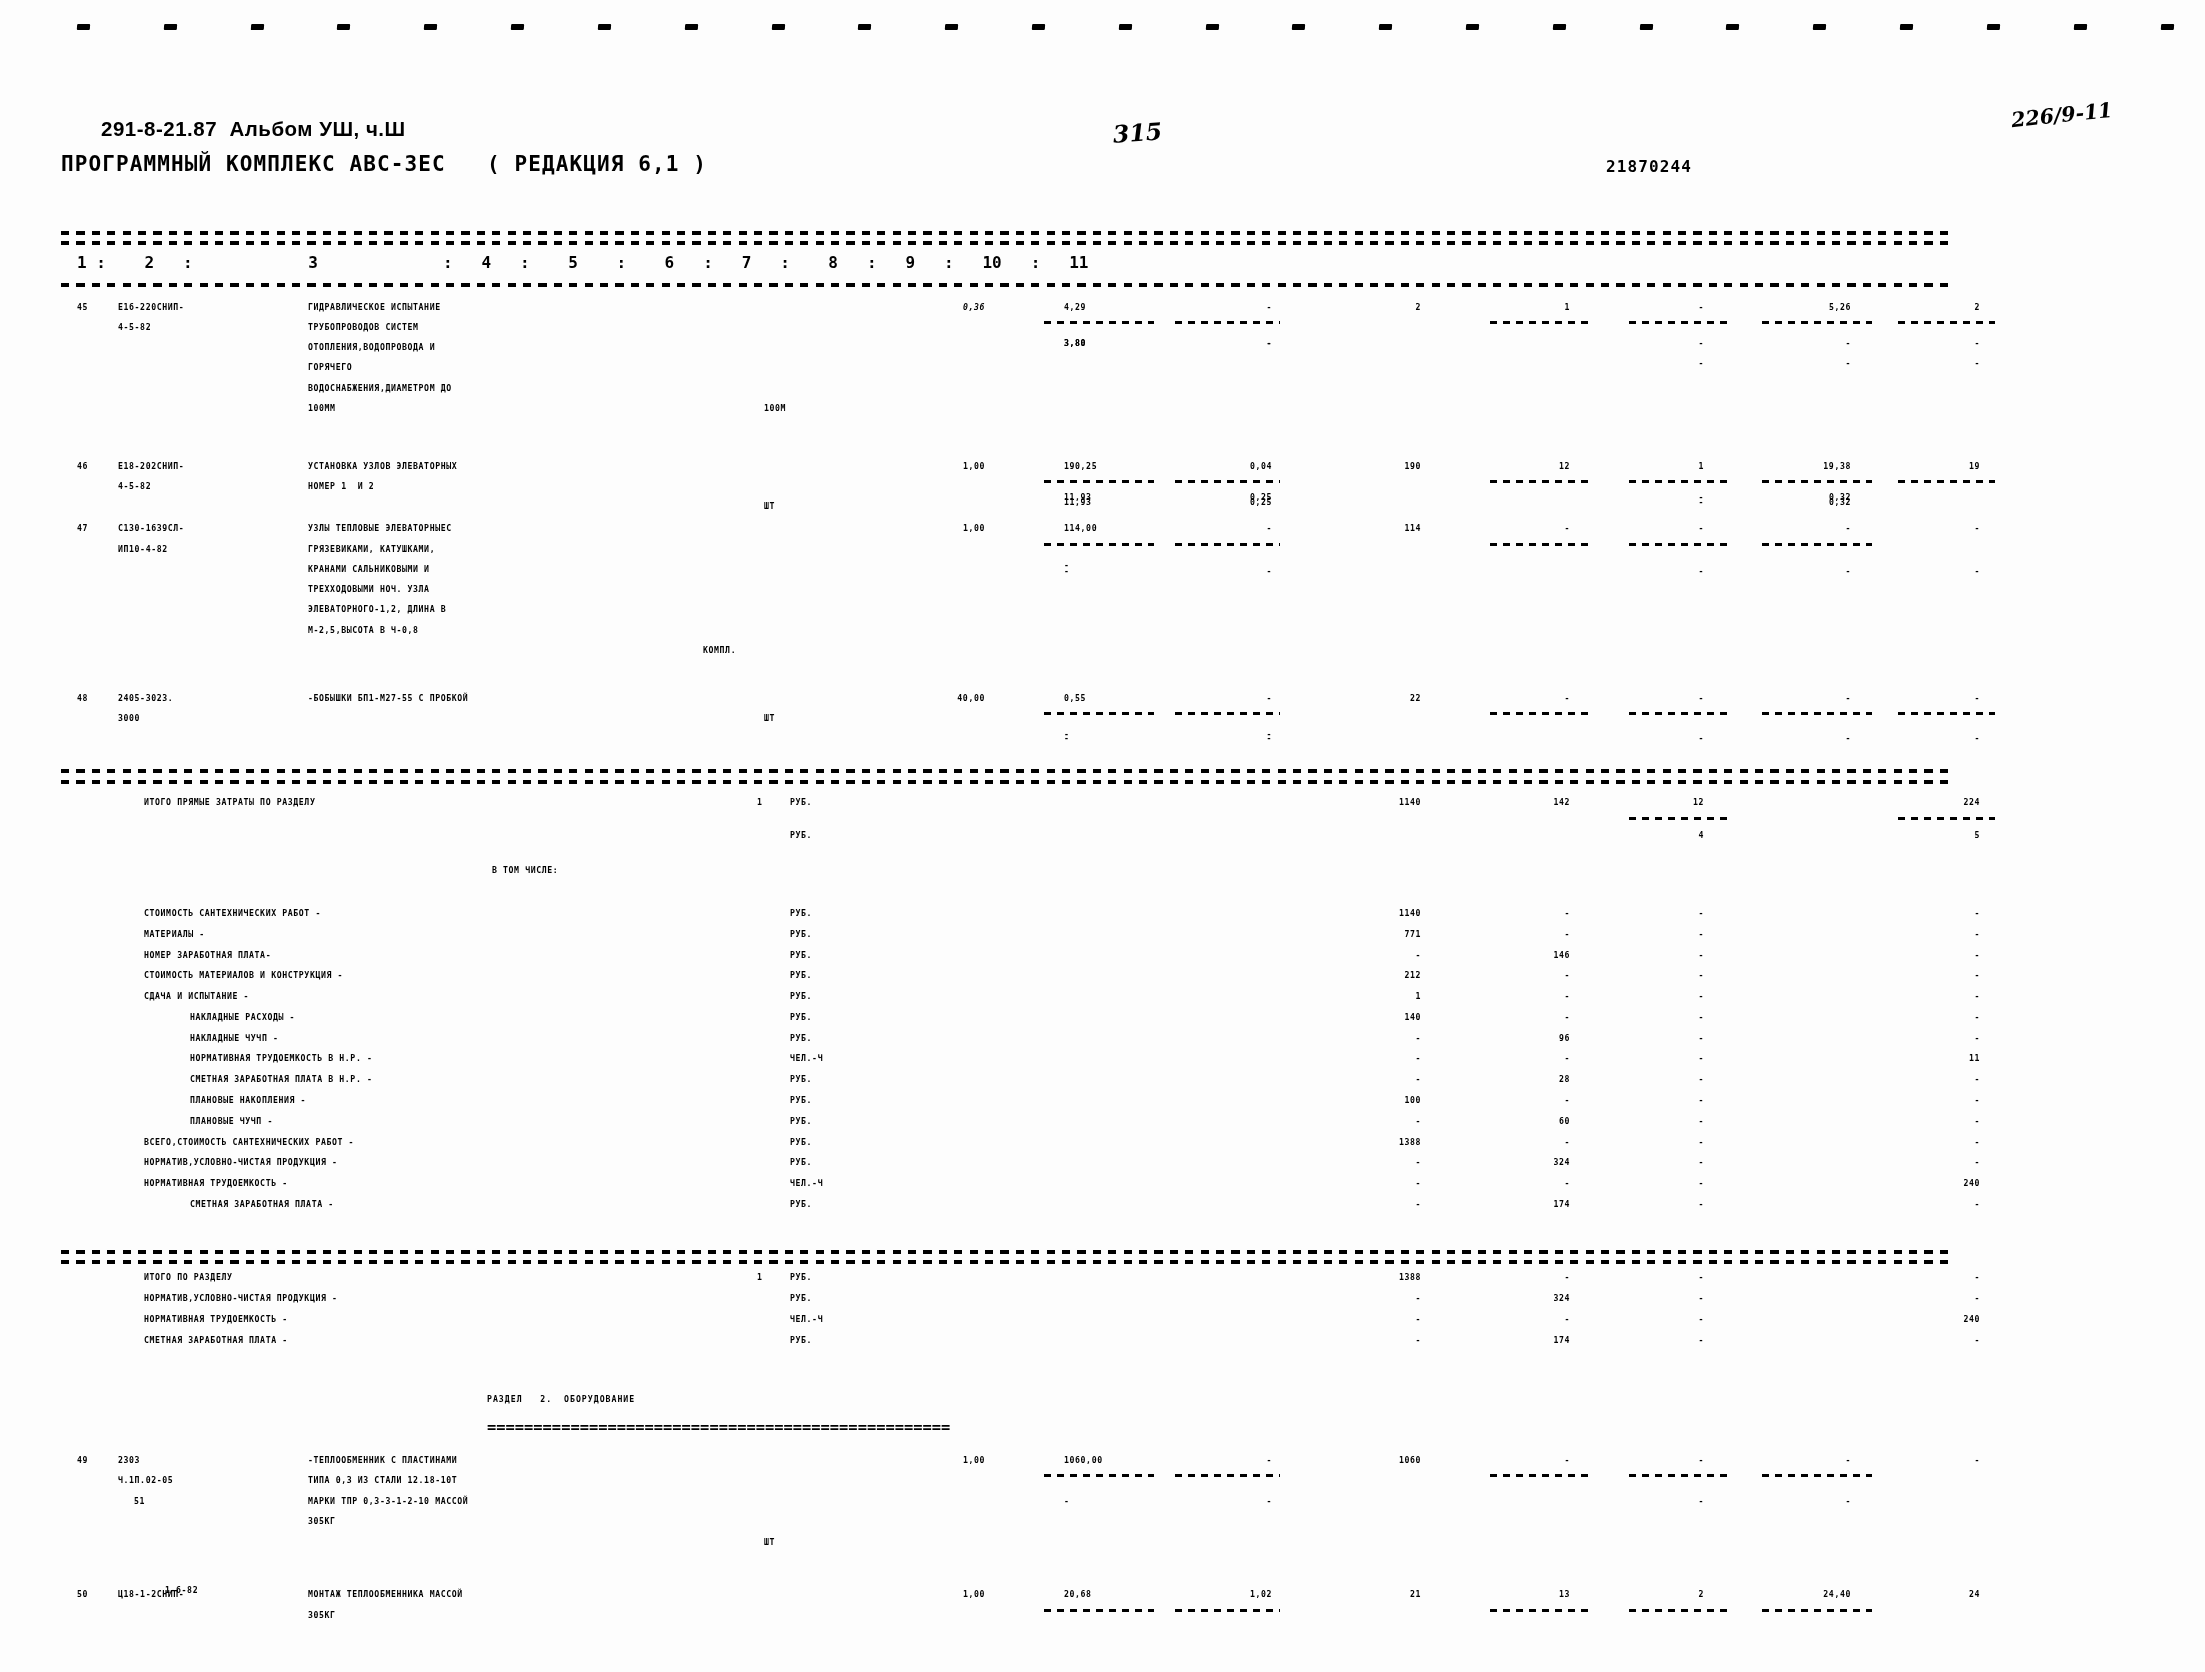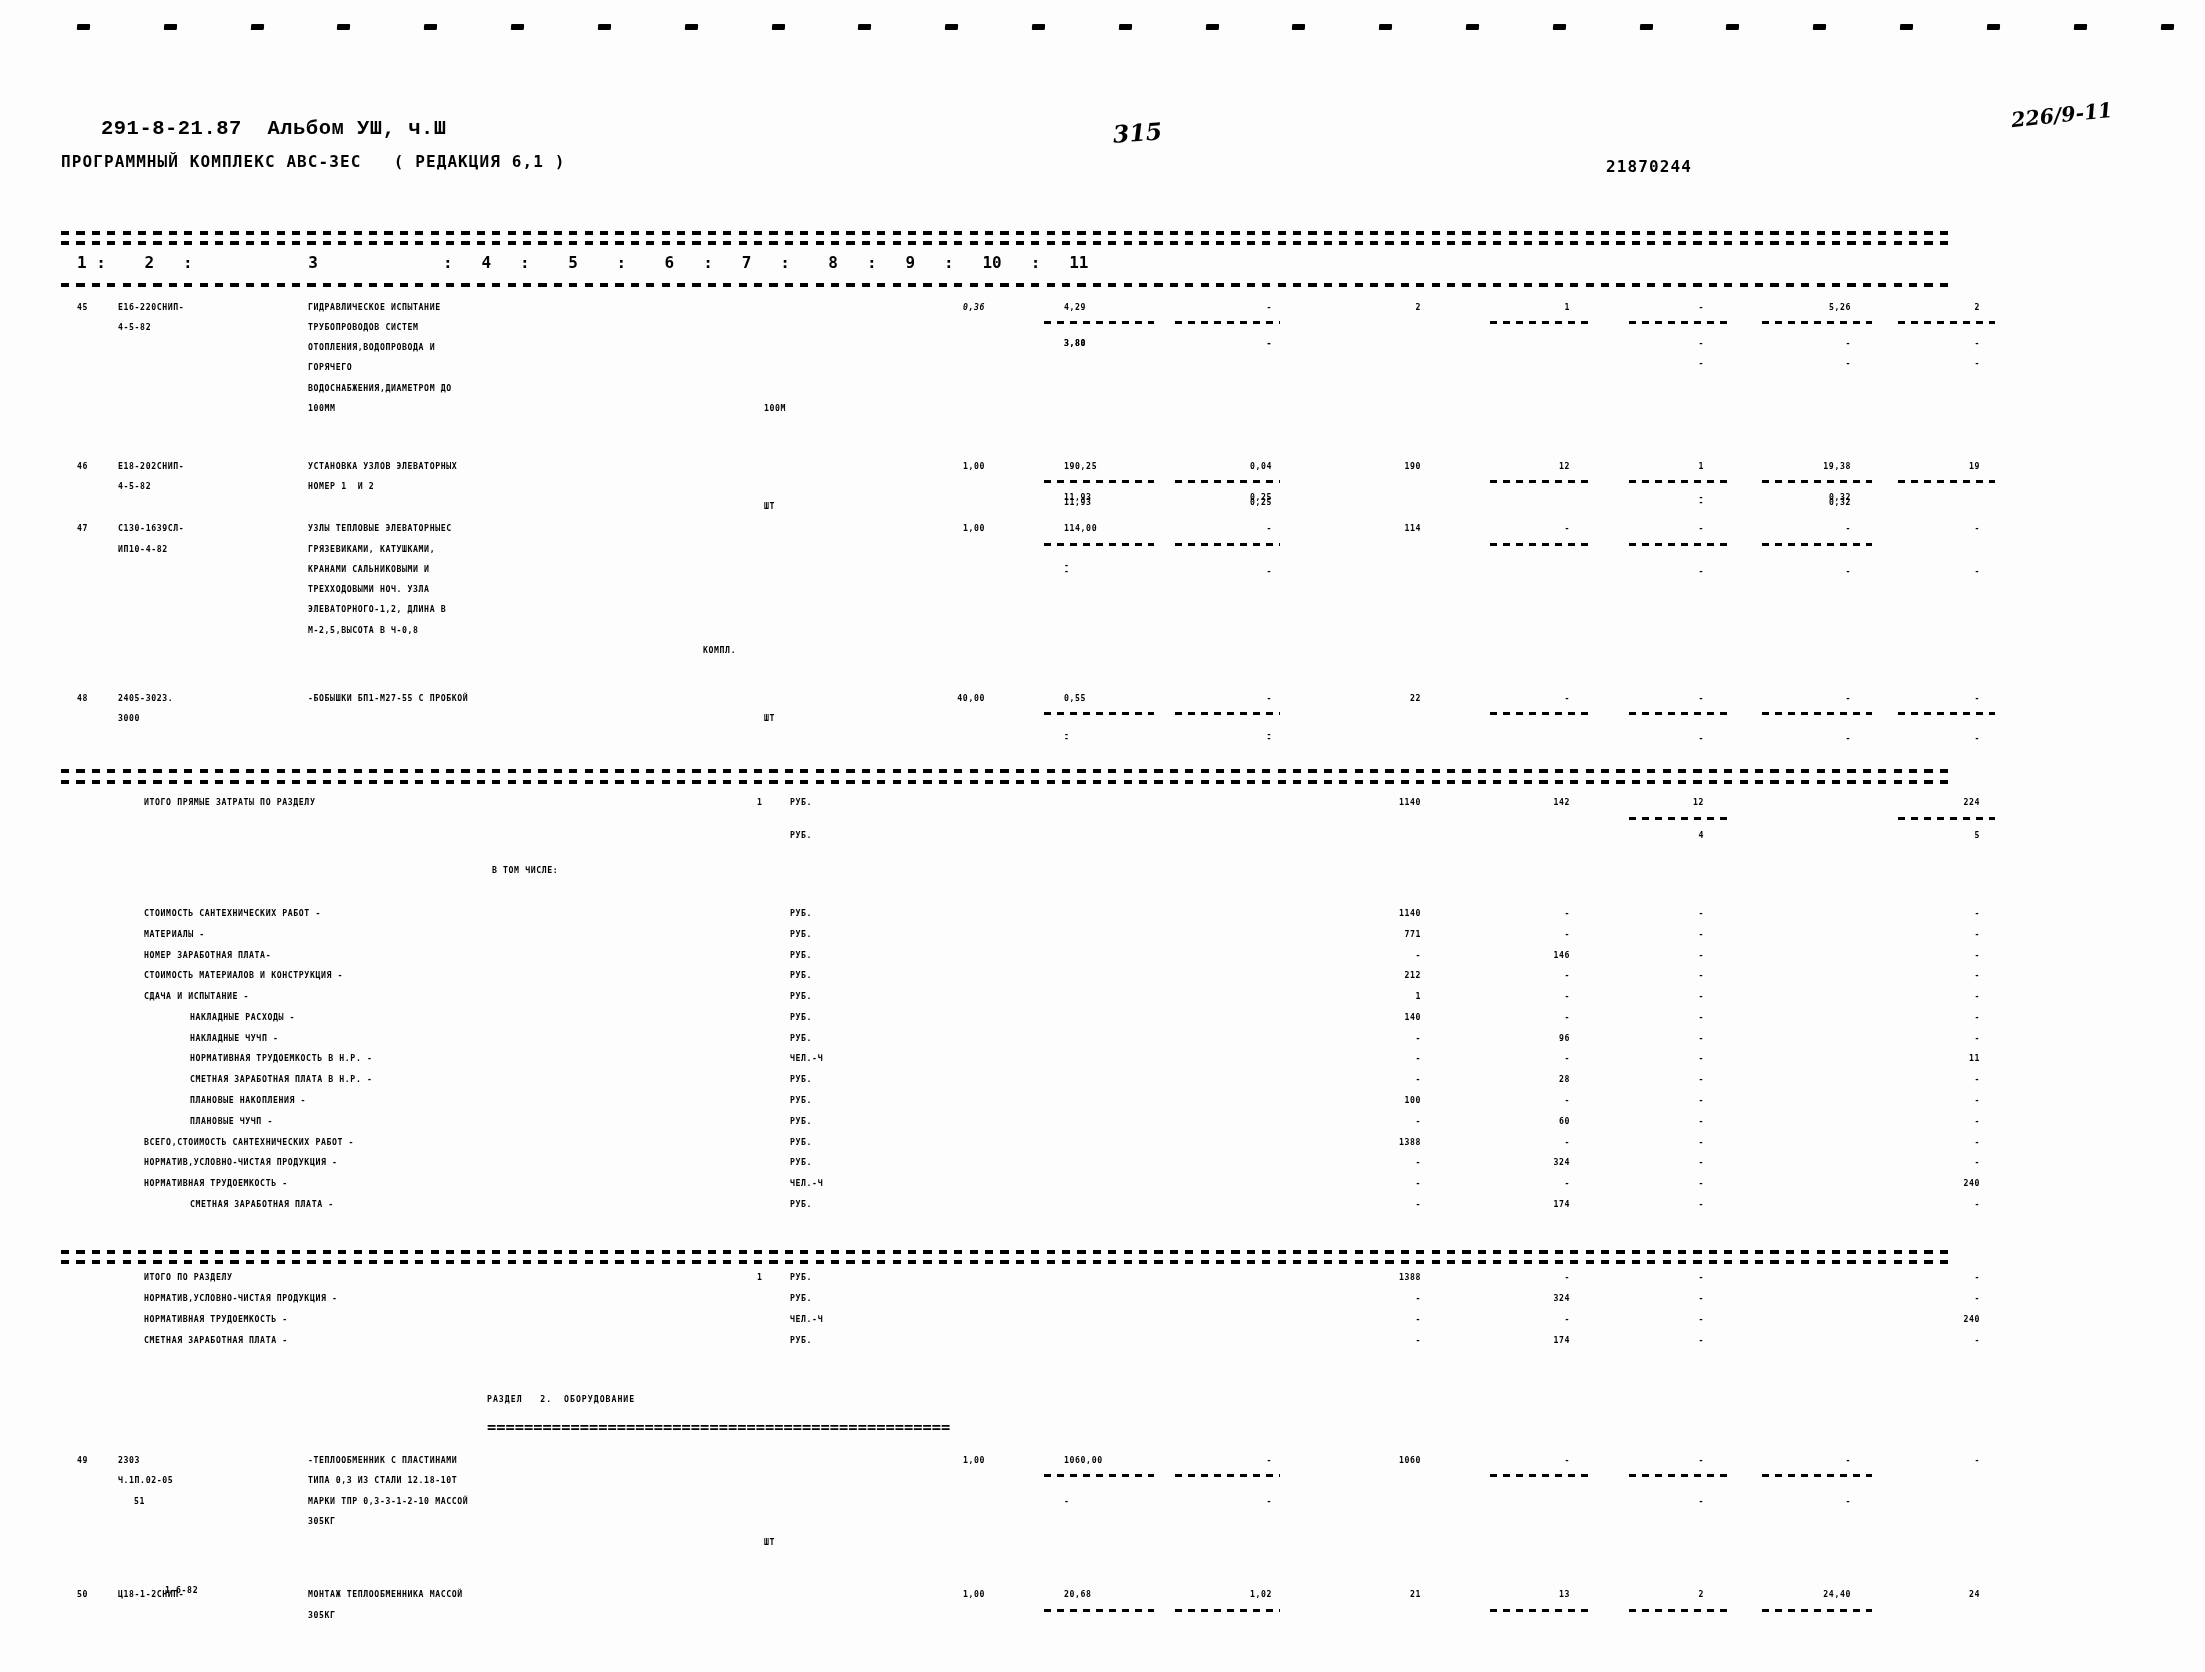--- a/index.html
+++ b/index.html
@@ -42,40 +42,40 @@
 
   
   .mono {
     font-family: "DejaVu Sans Mono", monospace;
     font-weight: bold;
     letter-spacing: 1.1px;
     white-space: pre;
     line-height: 1;
   }
   .hdr-ser {
-    font-family: Liberation Mono, monospace;
+    font-family: Liberation Sans, sans-serif;
     font-weight: bold;
     white-space: pre;
     letter-spacing: 0.5px;
   }
   .hand {
     font-family: "DejaVu Serif", serif;
     font-style: italic;
     font-weight: bold;
     white-space: pre;
   }
 
   
   #hdr-line1 {
     position: absolute; left: 101px; top: 117px;
     font-size: 20.5px;
   }
   #hdr-line2 {
     position: absolute; left: 61px; top: 154px;
-    font-size: 16px;
+    font-size: 21px;
   }
   #page-no {
     position: absolute; left: 1113px; top: 119px;
     font-size: 23.6px;
     transform: rotate(-4deg);
   }
   #archive-code {
     position: absolute; left: 2011px; top: 103px;
     font-size: 20.5px;
     transform: rotate(-6deg);

